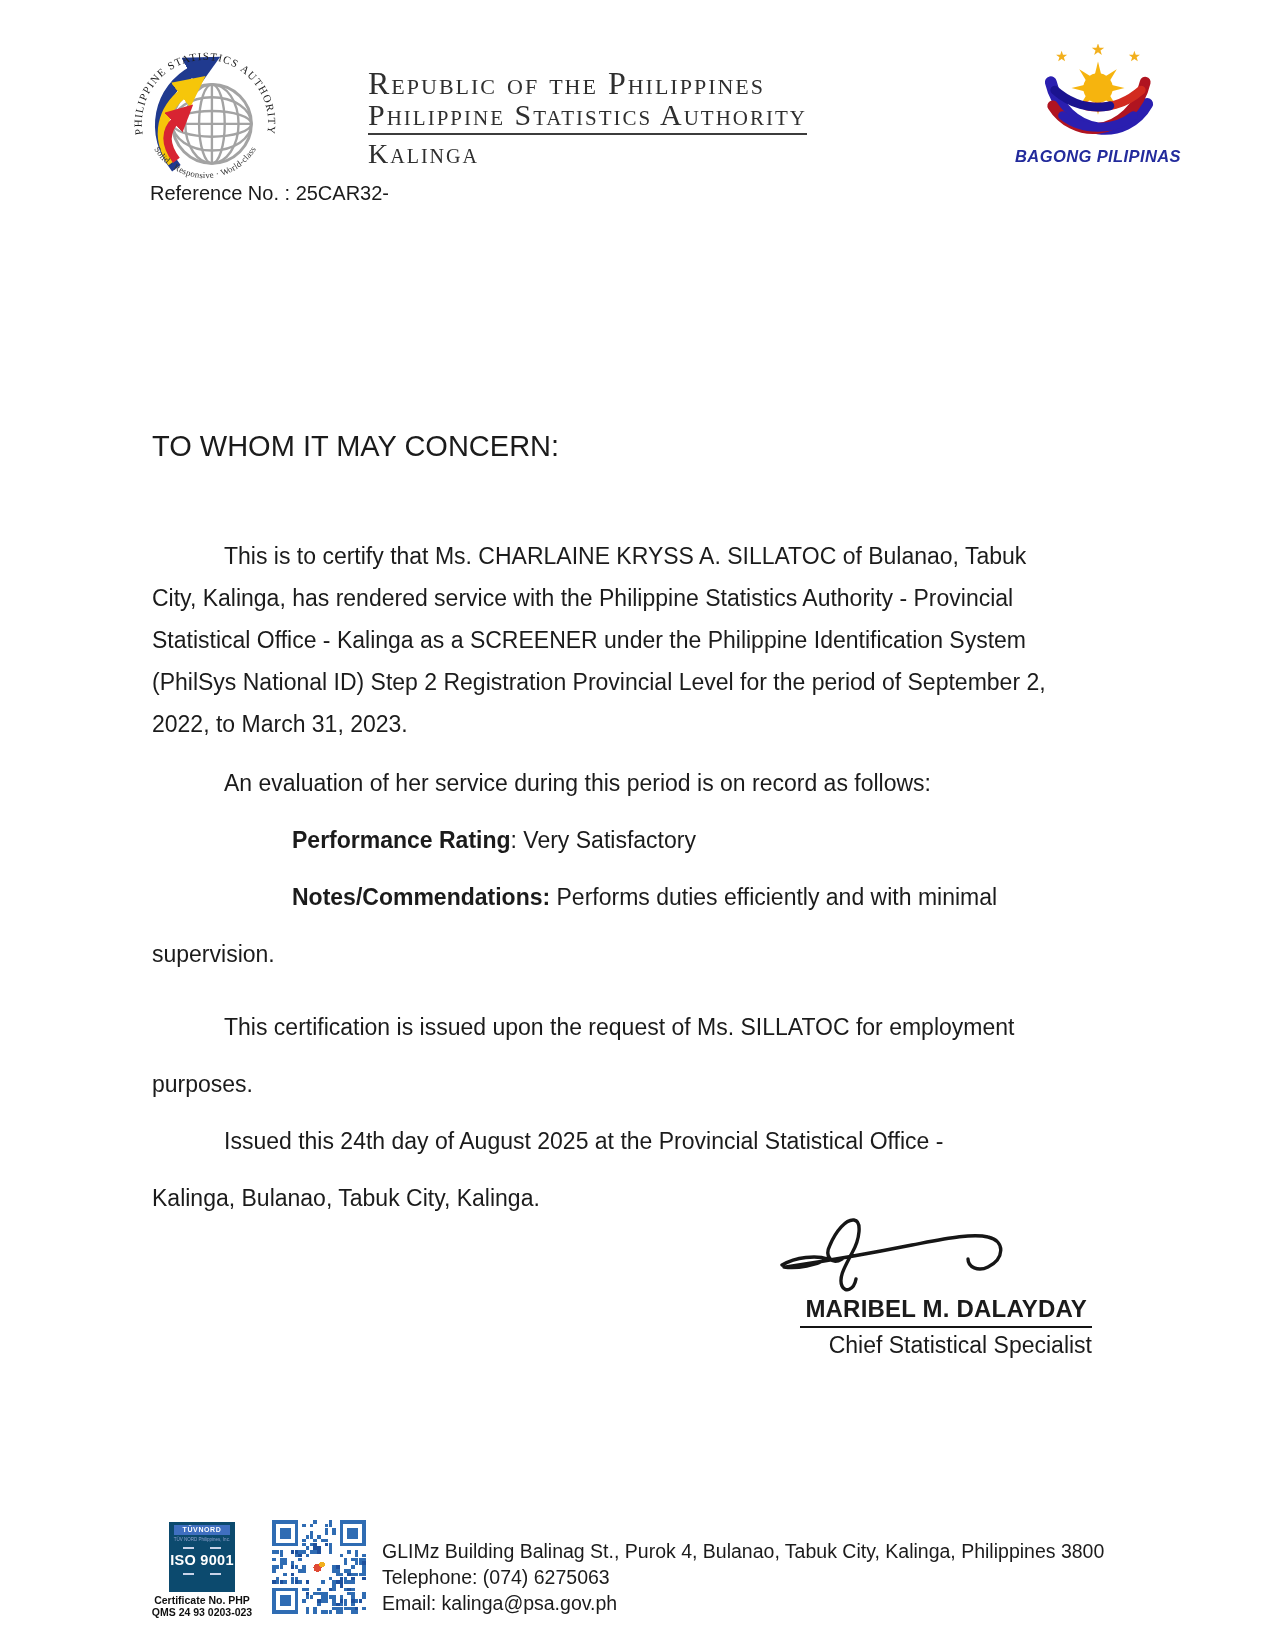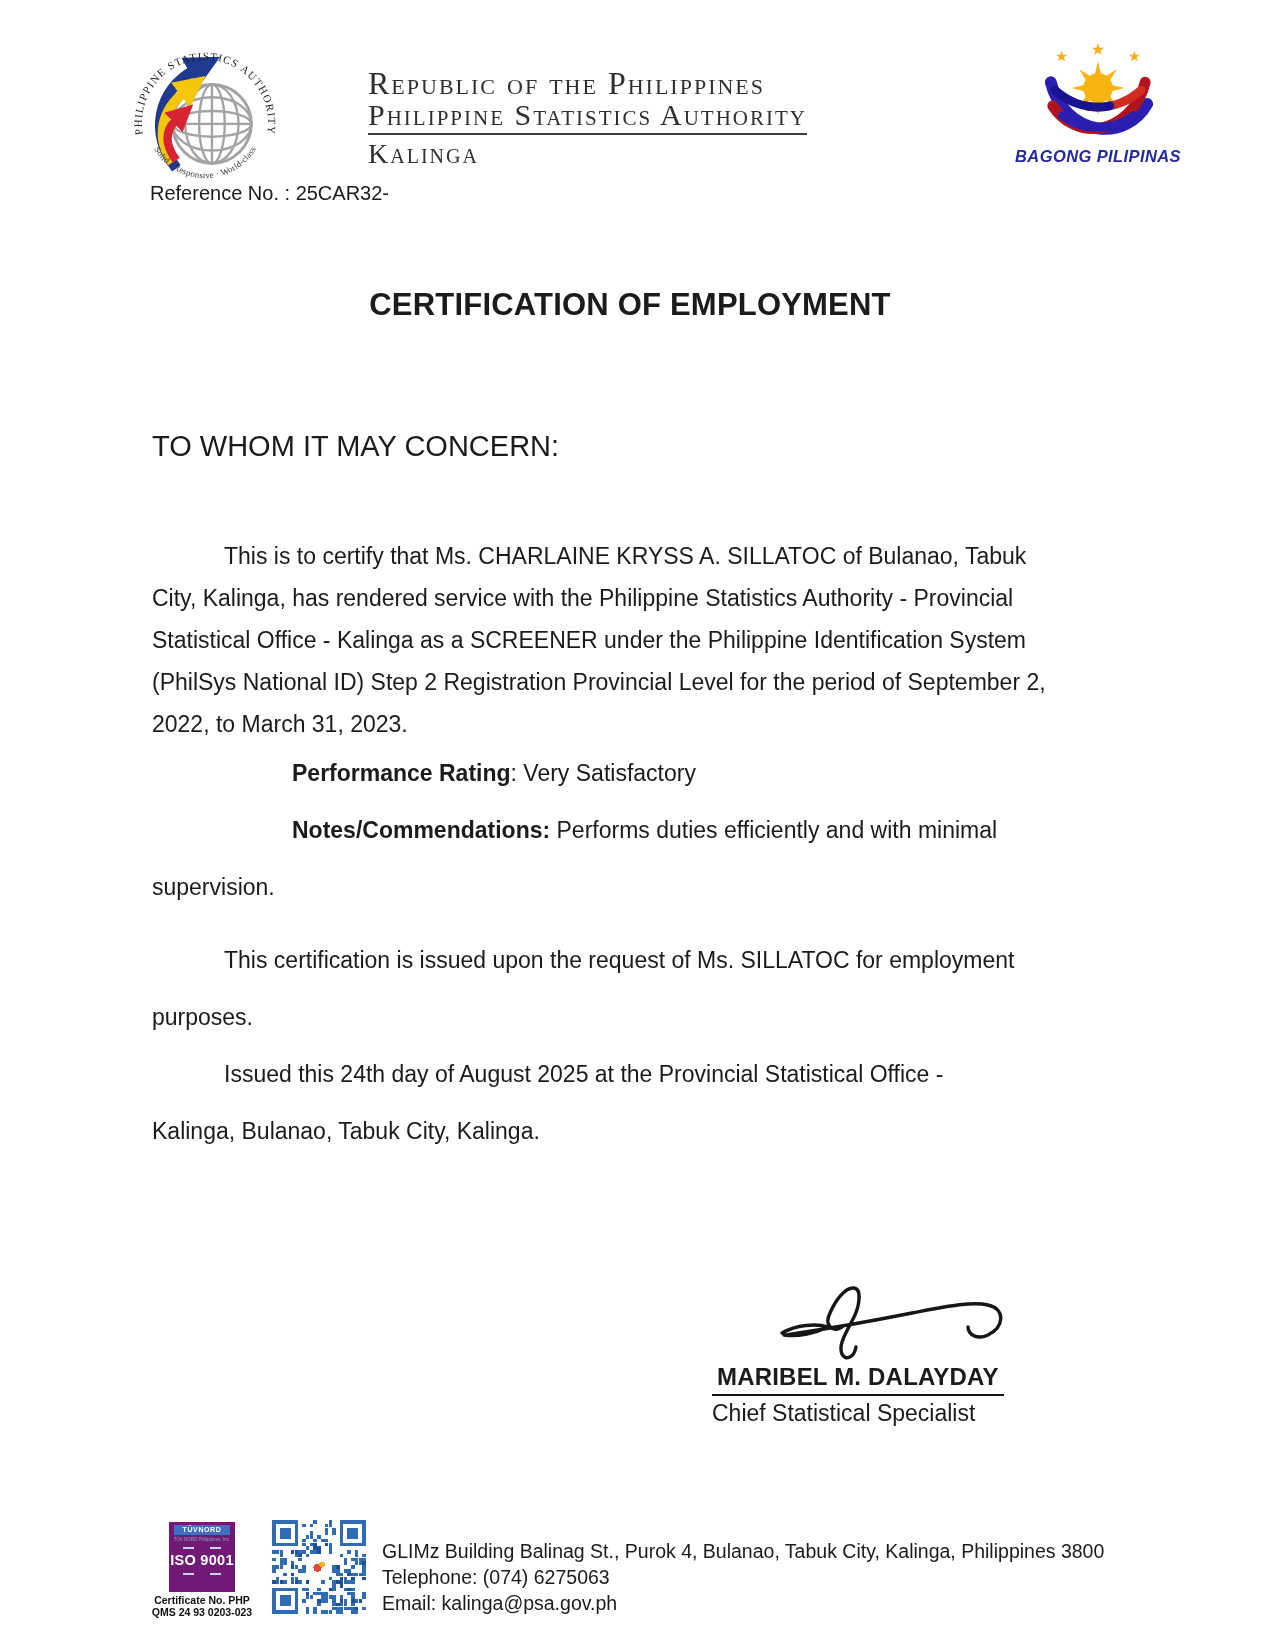--- a/index.html
+++ b/index.html
@@ -25,29 +25,29 @@
   .salutation{position:absolute;left:152px;top:430px;font-size:29px;}
   .body-lines{position:absolute;left:152px;top:535px;width:965px;font-size:23px;}
   .line{white-space:nowrap;}
   .line.lha{line-height:42px;}
   .line.lhb{line-height:57px;}
   .ind1{padding-left:72px;}
   .ind2{padding-left:140px;}
   .bold{font-weight:bold;}
 
   
-  .sig{position:absolute;left:712px;top:1283px;width:380px;text-align:left;}
+  .sig{position:absolute;left:712px;top:1215px;width:380px;text-align:right;}
   .scrawl{display:block;margin:0 auto;width:252px;height:80px;}
   .sig-name{display:inline-block;font-size:24px;font-weight:bold;letter-spacing:0.2px;
             border-bottom:2.5px solid #141414;padding:0 5px 3px;white-space:nowrap;}
   .sig-pos{font-size:23px;margin-top:4px;white-space:nowrap;}
 
   
   .iso{position:absolute;left:146px;top:1522px;width:112px;text-align:center;}
-  .iso-box{width:66px;height:70px;margin:0 auto;background:#701a75;display:flex;flex-direction:column;
+  .iso-box{width:66px;height:70px;margin:0 auto;background:#0c4a6e;display:flex;flex-direction:column;
            align-items:center;padding:3px 0;box-sizing:border-box;}
   .iso-band{width:56px;background:#3f6fc0;color:#fff;font-size:7px;font-weight:bold;
             letter-spacing:0.6px;line-height:10px;}
   .iso-sub{color:#8da0cc;font-size:4.5px;line-height:6px;margin-top:2px;white-space:nowrap;}
   .iso-dashes{display:flex;gap:16px;margin-top:4px;}
   .iso-dashes i{display:block;width:11px;height:2px;background:#c9d3e8;}
   .iso-name{color:#fff;font-size:14.5px;font-weight:bold;line-height:17px;margin-top:3px;letter-spacing:0.3px;}
   .iso-cert{font-size:10.5px;font-weight:bold;line-height:11.5px;color:#101010;margin-top:3px;white-space:nowrap;}
   .qr{position:absolute;left:272px;top:1520px;width:94px;height:94px;}
   .ftext{position:absolute;left:382px;top:1538px;font-size:19.5px;line-height:26px;}
@@ -130,29 +130,29 @@
         <path d="M 104 46 C 88 60 68 66 48 62" stroke="#d22b20" stroke-width="9"></path>
         <path d="M 16 46 C 32 60 52 66 72 62" stroke="#1a1390" stroke-width="9"></path>
         <path d="M 24 72 C 44 88 76 88 96 72" stroke="#2a1fb0" stroke-width="9"></path>
       </g>
     </svg>
     <div class="bagong-label">BAGONG PILIPINAS</div>
   </div>
 
   <div class="reference">Reference No. : 25CAR32-</div>
 
-  <div class="title">CERTIFICATION OF EMPLOYMENT</div>
   <div class="salutation">TO WHOM IT MAY CONCERN:</div>
 
   <div class="body-lines">
       <div class="line lha ind1">This is to certify that Ms. CHARLAINE KRYSS A. SILLATOC of Bulanao, Tabuk</div>
       <div class="line lha">City, Kalinga, has rendered service with the Philippine Statistics Authority - Provincial</div>
       <div class="line lha">Statistical Office - Kalinga as a SCREENER under the Philippine Identification System</div>
       <div class="line lha">(PhilSys National ID) Step 2 Registration Provincial Level for the period of September 2,</div>
       <div class="line lha">2022, to March 31, 2023.</div>
+      <div class="line lhb ind1" style="margin-top: 10px;">An evaluation of her service during this period is on record as follows:</div>
       <div class="line lhb ind2"><span class="bold">Performance Rating</span>: Very Satisfactory</div>
       <div class="line lhb ind2"><span class="bold">Notes/Commendations:</span> Performs duties efficiently and with minimal</div>
       <div class="line lhb">supervision.</div>
       <div class="line lhb ind1" style="margin-top: 16px;">This certification is issued upon the request of Ms. SILLATOC for employment</div>
       <div class="line lhb">purposes.</div>
       <div class="line lhb ind1">Issued this 24th day of August 2025 at the Provincial Statistical Office -</div>
       <div class="line lhb">Kalinga, Bulanao, Tabuk City, Kalinga.</div>
     </div>
 
   <div class="sig">

